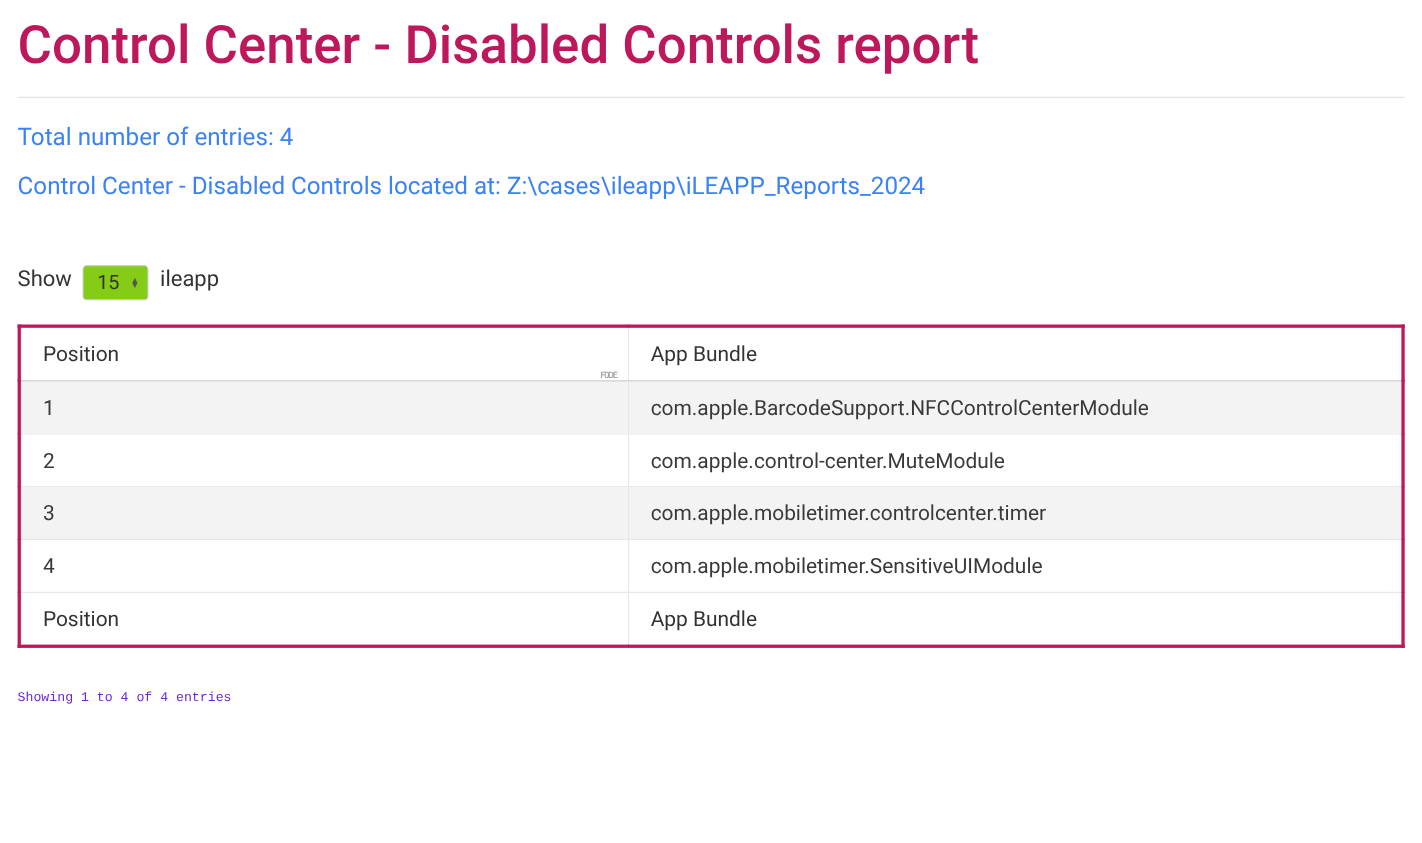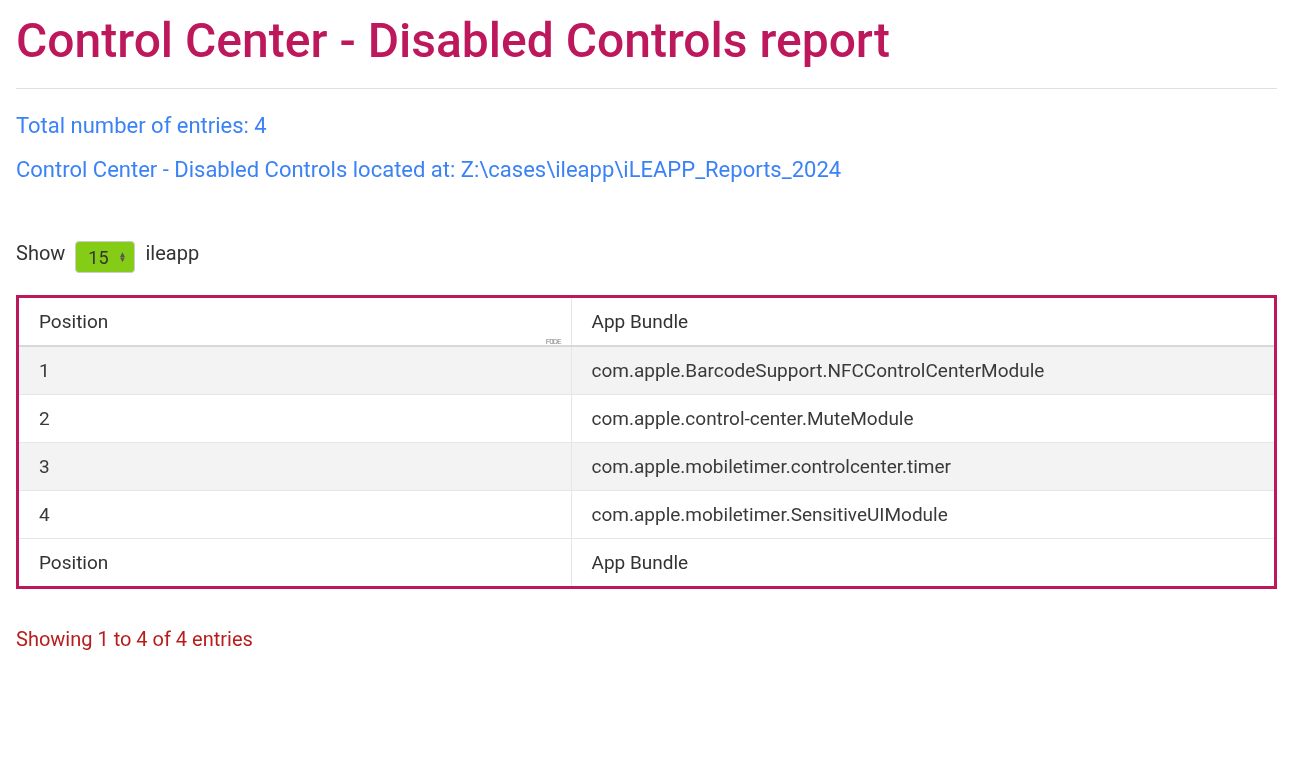--- a/index.html
+++ b/index.html
@@ -108,22 +108,23 @@
     }
     table.data-table tfoot td {
       font-weight: 400;
       background: #fff;
       color: #333;
     }
     .col-position { width: 44%; }
     .col-bundle { width: 56%; }
     .info-line {
       margin-top: 38px;
-      font-size: 20px;
-      color: #b91c1c;
+      font-size: 12px;
+      color: #6d28d9;
+      font-family: Liberation Mono, monospace;
     }
   </style>
 </head>
 <body>
 
 <h1 class="page-title">Control Center - Disabled Controls report</h1>
 
 <hr class="divider">
 
 <div class="meta-line">Total number of entries: 4</div>

